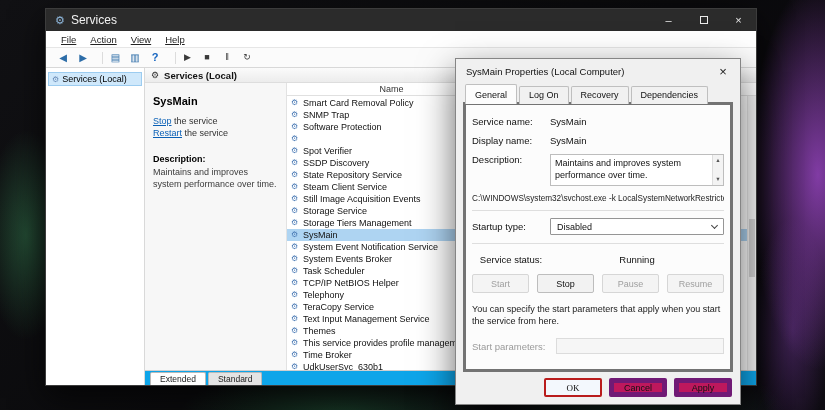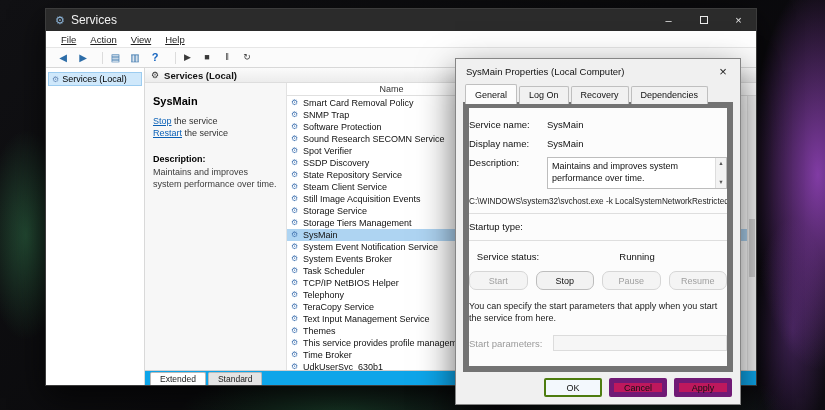--- a/index.html
+++ b/index.html
@@ -86,49 +86,49 @@
          border:1px solid #858585; box-shadow:0 14px 34px rgba(0,0,0,0.6); font-size:9.5px; color:#111; }
   .dlg-titlebar { height:24px; display:flex; align-items:center; padding-left:10px; }
   .dlg-title { font-size:9.5px; color:#111; }
   .dlg-close { margin-left:auto; width:34px; height:100%; display:flex; align-items:center;
                justify-content:center; font-size:13px; color:#222; cursor:default; }
   .dlg-tabs { position:absolute; top:27px; left:9px; display:flex; z-index:2; }
   .dlg-tab { font-size:9px; padding:3px 9px 4px; border:1px solid #bfbfbf; border-bottom:none;
              background:#f1f1f1; margin-right:2px; border-radius:2px 2px 0 0; color:#111; }
   .dlg-tab:first-child { background:#fcfcfc; margin-top:-2px; padding-top:5px; }
   .dlg-page { position:absolute; left:7px; right:7px; top:43px; bottom:32px; background:#fcfcfc;
-              border:6px solid #737373; padding:11px 0 8px; overflow:hidden; }
+              border:3px solid #737373; padding:11px 6px 8px; overflow:hidden; }
   .frow { display:flex; align-items:flex-start; margin-bottom:8px; }
   .flabel { width:78px; flex:none; color:#111; }
   .fval { flex:1; min-width:0; }
   .desc-box { flex:1; position:relative; background:#fff; border:1px solid #bdbdbd; height:32px;
               font-size:9px; line-height:1.35; padding:2px 14px 2px 4px; color:#111; overflow:hidden; }
   .desc-scroll { position:absolute; right:0; top:0; bottom:0; width:11px; background:#f3f3f3;
                  border-left:1px solid #ddd; display:flex; flex-direction:column;
                  justify-content:space-between; align-items:center; font-size:5.5px; color:#555; padding:2px 0; }
   .path-label { margin:2px 0 2px; }
   .path-val { font-size:8.2px; white-space:nowrap; overflow:hidden; color:#222; margin-bottom:6px; }
   .hr { border-top:1px solid #dedede; margin:7px 0; }
   .select { flex:1; height:17px; background:#fff; border:1px solid #959595; border-radius:1px;
             display:flex; align-items:center; justify-content:space-between; padding:0 6px; font-size:9px; }
   .chev { width:5px; height:5px; border-right:1px solid #444; border-bottom:1px solid #444;
           transform:rotate(45deg); margin-top:-3px; }
   .status-row { margin:10px 0 9px;text-align:center; }
   .svc-btn-row { display:flex; gap:8px; margin-bottom:10px; }
   .sbtn { flex:1; height:19px; display:flex; align-items:center; justify-content:center;
-          font-size:9px; background:#f2f2f2; border:1px solid #bdbdbd; border-radius:7px; color:#111; }
+          font-size:9px; background:#f2f2f2; border:1px solid #bdbdbd; border-radius:2px; color:#111; }
   .sbtn.disabled { color:#9f9f9f; border-color:#d6d6d6; background:#f4f4f4; }
   .hint { font-size:9px; line-height:1.35; color:#222; margin-bottom:11px; }
   .params-row { display:flex; align-items:center; }
   .params-label { width:84px; flex:none; color:#9a9a9a; }
   .params-input { flex:1; height:16px; border:1px solid #dcdcdc; background:#f6f6f6; }
   .dlg-footer { position:absolute; right:8px; bottom:7px; display:flex; gap:7px; }
   .dbtn { width:58px; height:19px; display:flex; align-items:center; justify-content:center;
           font-size:9px; background:#be185d; border:5px solid #701a75; border-radius:2px; color:#111; }
-  .dbtn.focused { border:2px solid #4d7c0f; background:#f3f8fd; }
+  .dbtn.focused { border:2px solid #b91c1c; background:#f3f8fd;font-family:Liberation Serif, serif; }
 </style>
 </head>
 <body>
 
 <div class="desktop">
 
   <div class="win">
     <div class="win-titlebar">
       <span class="win-app-icon">⚙</span>
       <span class="win-title">Services</span>
@@ -222,21 +222,20 @@
                 <div class="svc-row">
                 <span class="gear">⚙</span>
                 <span class="svc-label">SNMP Trap</span>
               </div>
                 <div class="svc-row">
                 <span class="gear">⚙</span>
                 <span class="svc-label">Software Protection</span>
               </div>
                 <div class="svc-row">
                 <span class="gear">⚙</span>
-                <span class="svc-label">Sound Research SECOMN Service</span>
               </div>
                 <div class="svc-row">
                 <span class="gear">⚙</span>
                 <span class="svc-label">Spot Verifier</span>
               </div>
                 <div class="svc-row">
                 <span class="gear">⚙</span>
                 <span class="svc-label">SSDP Discovery</span>
               </div>
                 <div class="svc-row">
@@ -355,20 +354,24 @@
           <div class="desc-scroll">
             <span>▲</span>
             <span>▼</span>
           </div>
         </div>
       </div>
       <div class="path-val">C:\WINDOWS\system32\svchost.exe -k LocalSystemNetworkRestricted -p</div>
       <div class="hr"></div>
       <div class="frow" style="align-items:center;">
         <span class="flabel">Startup type:</span>
+        <div class="select">
+          <span>Disabled</span>
+          <span class="chev"></span>
+        </div>
       </div>
       <div class="hr"></div>
       <div class="frow status-row">
         <span class="flabel">Service status:</span>
         <span class="fval">Running</span>
       </div>
       <div class="svc-btn-row">
         <div class="sbtn disabled">Start</div>
         <div class="sbtn">Stop</div>
         <div class="sbtn disabled">Pause</div>

